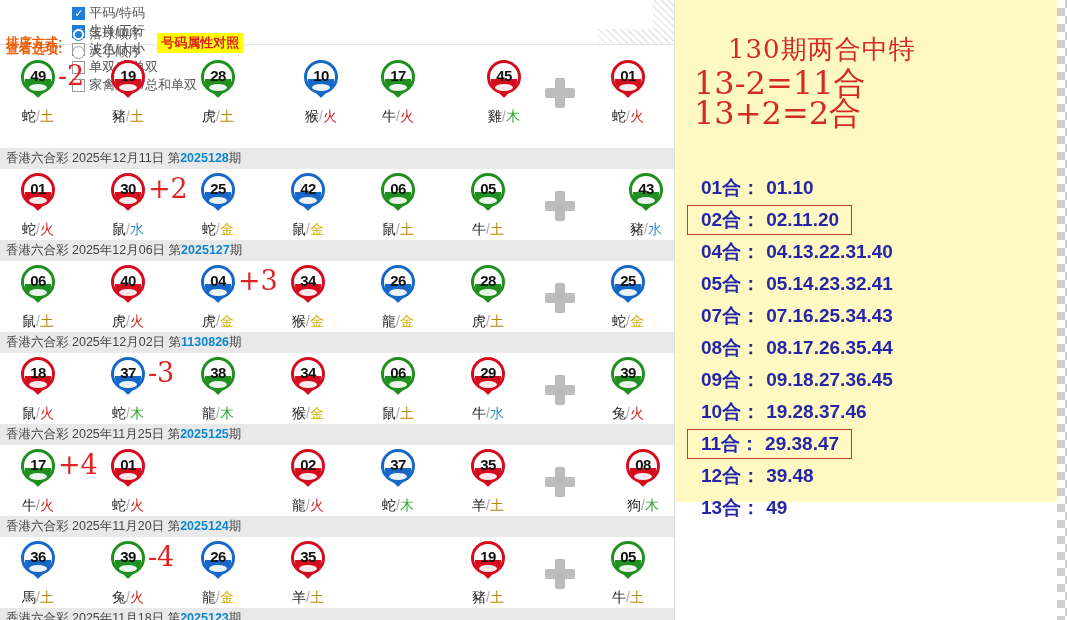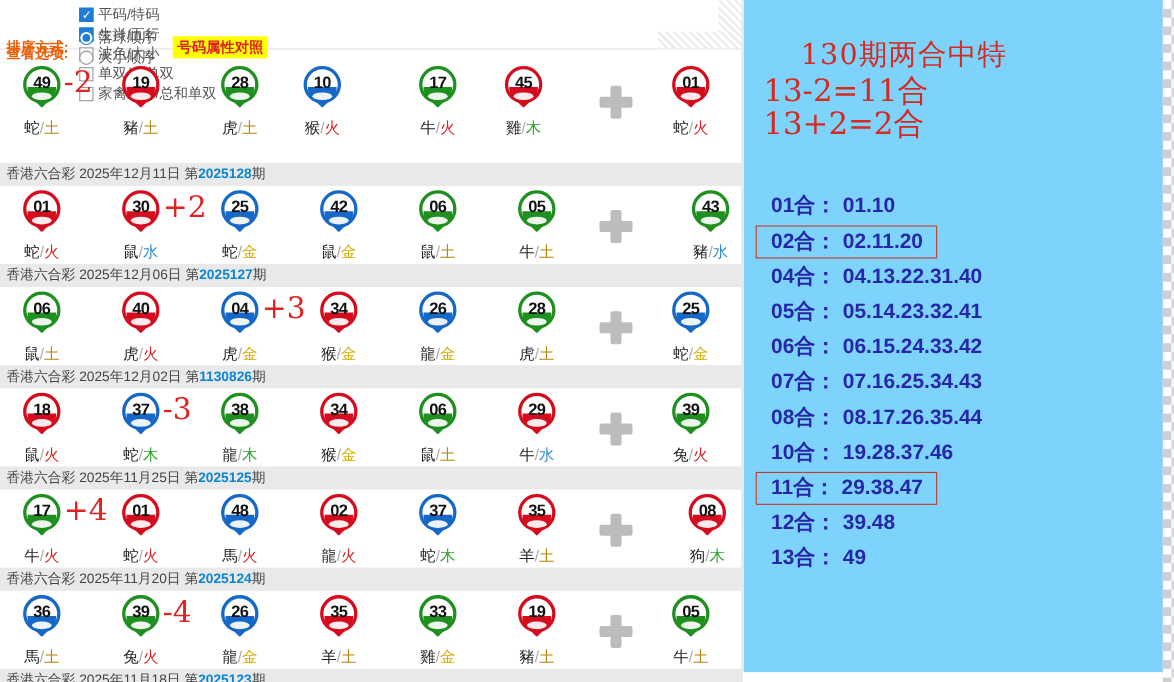--- a/index.html
+++ b/index.html
@@ -63,25 +63,25 @@
   .e-fire  { color:var(--el-fire); }
   .e-earth { color:var(--el-earth); }
   .note { position:absolute; left:62px; top:4px; font-family:"DejaVu Serif", serif;
     font-size:27px; color:var(--note-red); white-space:nowrap; }
   .plus { position:absolute; top:22px; left:545px; width:30px; height:30px; }
   .plus i { position:absolute; background:#bcbcbc; border-radius:2px; }
   .plus .h { left:0; top:10px; width:30px; height:10px; }
   .plus .v { left:10px; top:0; width:10px; height:30px; }
 
   
-  #right-panel { position:absolute; left:676px; top:0; width:391px; height:611px; background:#7dd3fc; }
+  #right-panel { position:absolute; left:676px; top:0; width:391px; height:502px; background:#fef9c3; }
   #rp-title { position:absolute; left:52px; top:32px; font-family:"DejaVu Serif", serif;
     font-size:26px; color:var(--panel-red); letter-spacing:1px; }
   #rp-formulas { position:absolute; left:18px; top:68px; font-family:"DejaVu Serif", serif;
-    font-size:28px; color:var(--panel-red); line-height:30px; }
+    font-size:32px; color:var(--panel-red); line-height:30px; }
   #rp-list { position:absolute; left:24px; top:172px; font-size:19px; font-weight:bold;
     color:var(--list-navy); }
   .combo-row { height:32px; display:flex; align-items:center; }
   .combo-inner { display:inline-flex; align-items:center; border:1px solid transparent;
     padding:1px 12px 1px 13px; margin-left:-13px; line-height:26px; }
   .combo-inner.boxed { border-color:var(--box-red); }
   .combo-label { margin-right:6px; }
 
   
   #checker { position:absolute; right:0; top:0; width:10px; height:620px;
@@ -170,21 +170,21 @@
       <i class="tail"></i>
       <i class="swirl"></i>
       <i class="gloss"></i>
       <b class="num">28</b>
     </div>
     <div class="tag">
       <span class="zo">虎</span><span class="sl">/</span><span class="elch e-earth">土</span>
     </div>
   </div>
 
-  <div class="cell" style="left: 251px; text-decoration: underline;">
+  <div class="cell" style="left: 279px; text-decoration: underline;">
     <div class="ball blue">
       <i class="tail"></i>
       <i class="swirl"></i>
       <i class="gloss"></i>
       <b class="num">10</b>
     </div>
     <div class="tag">
       <span class="zo">猴</span><span class="sl">/</span><span class="elch e-fire">火</span>
     </div>
   </div>
@@ -194,21 +194,21 @@
       <i class="tail"></i>
       <i class="swirl"></i>
       <i class="gloss"></i>
       <b class="num">17</b>
     </div>
     <div class="tag">
       <span class="zo">牛</span><span class="sl">/</span><span class="elch e-fire">火</span>
     </div>
   </div>
 
-  <div class="cell" style="left: 434px;">
+  <div class="cell" style="left: 462px;">
     <div class="ball red">
       <i class="tail"></i>
       <i class="swirl"></i>
       <i class="gloss"></i>
       <b class="num">45</b>
     </div>
     <div class="tag">
       <span class="zo">雞</span><span class="sl">/</span><span class="elch e-wood">木</span>
     </div>
   </div>
@@ -550,31 +550,20 @@
       <i class="tail"></i>
       <i class="swirl"></i>
       <i class="gloss"></i>
       <b class="num">01</b>
     </div>
     <div class="tag">
       <span class="zo">蛇</span><span class="sl">/</span><span class="elch e-fire">火</span>
     </div>
   </div>
 
-  <div class="cell" style="left: 176px;">
-    <div class="ball blue">
-      <i class="tail"></i>
-      <i class="swirl"></i>
-      <i class="gloss"></i>
-      <b class="num">48</b>
-    </div>
-    <div class="tag">
-      <span class="zo">馬</span><span class="sl">/</span><span class="elch e-fire">火</span>
-    </div>
-  </div>
 
   <div class="cell" style="left: 266px;">
     <div class="ball red">
       <i class="tail"></i>
       <i class="swirl"></i>
       <i class="gloss"></i>
       <b class="num">02</b>
     </div>
     <div class="tag">
       <span class="zo">龍</span><span class="sl">/</span><span class="elch e-fire">火</span>
@@ -672,31 +661,20 @@
       <i class="tail"></i>
       <i class="swirl"></i>
       <i class="gloss"></i>
       <b class="num">35</b>
     </div>
     <div class="tag">
       <span class="zo">羊</span><span class="sl">/</span><span class="elch e-earth">土</span>
     </div>
   </div>
 
-  <div class="cell" style="left: 356px;">
-    <div class="ball green">
-      <i class="tail"></i>
-      <i class="swirl"></i>
-      <i class="gloss"></i>
-      <b class="num">33</b>
-    </div>
-    <div class="tag">
-      <span class="zo">雞</span><span class="sl">/</span><span class="elch e-gold">金</span>
-    </div>
-  </div>
 
   <div class="cell" style="left: 446px;">
     <div class="ball red">
       <i class="tail"></i>
       <i class="swirl"></i>
       <i class="gloss"></i>
       <b class="num">19</b>
     </div>
     <div class="tag">
       <span class="zo">豬</span><span class="sl">/</span><span class="elch e-earth">土</span>
@@ -758,34 +736,34 @@
           </span>
         </div>
         <div class="combo-row">
           <span class="combo-inner">
             <span class="combo-label">05合：</span>
             <span>05.14.23.32.41</span>
           </span>
         </div>
         <div class="combo-row">
           <span class="combo-inner">
-            <span class="combo-label">06合：</span>
-            <span>06.15.24.33.42</span>
-          </span>
-        </div>
-        <div class="combo-row">
-          <span class="combo-inner">
             <span class="combo-label">07合：</span>
             <span>07.16.25.34.43</span>
           </span>
         </div>
         <div class="combo-row">
           <span class="combo-inner">
             <span class="combo-label">08合：</span>
             <span>08.17.26.35.44</span>
+          </span>
+        </div>
+        <div class="combo-row">
+          <span class="combo-inner">
+            <span class="combo-label">09合：</span>
+            <span>09.18.27.36.45</span>
           </span>
         </div>
         <div class="combo-row">
           <span class="combo-inner">
             <span class="combo-label">10合：</span>
             <span>19.28.37.46</span>
           </span>
         </div>
         <div class="combo-row">
           <span class="combo-inner boxed">

